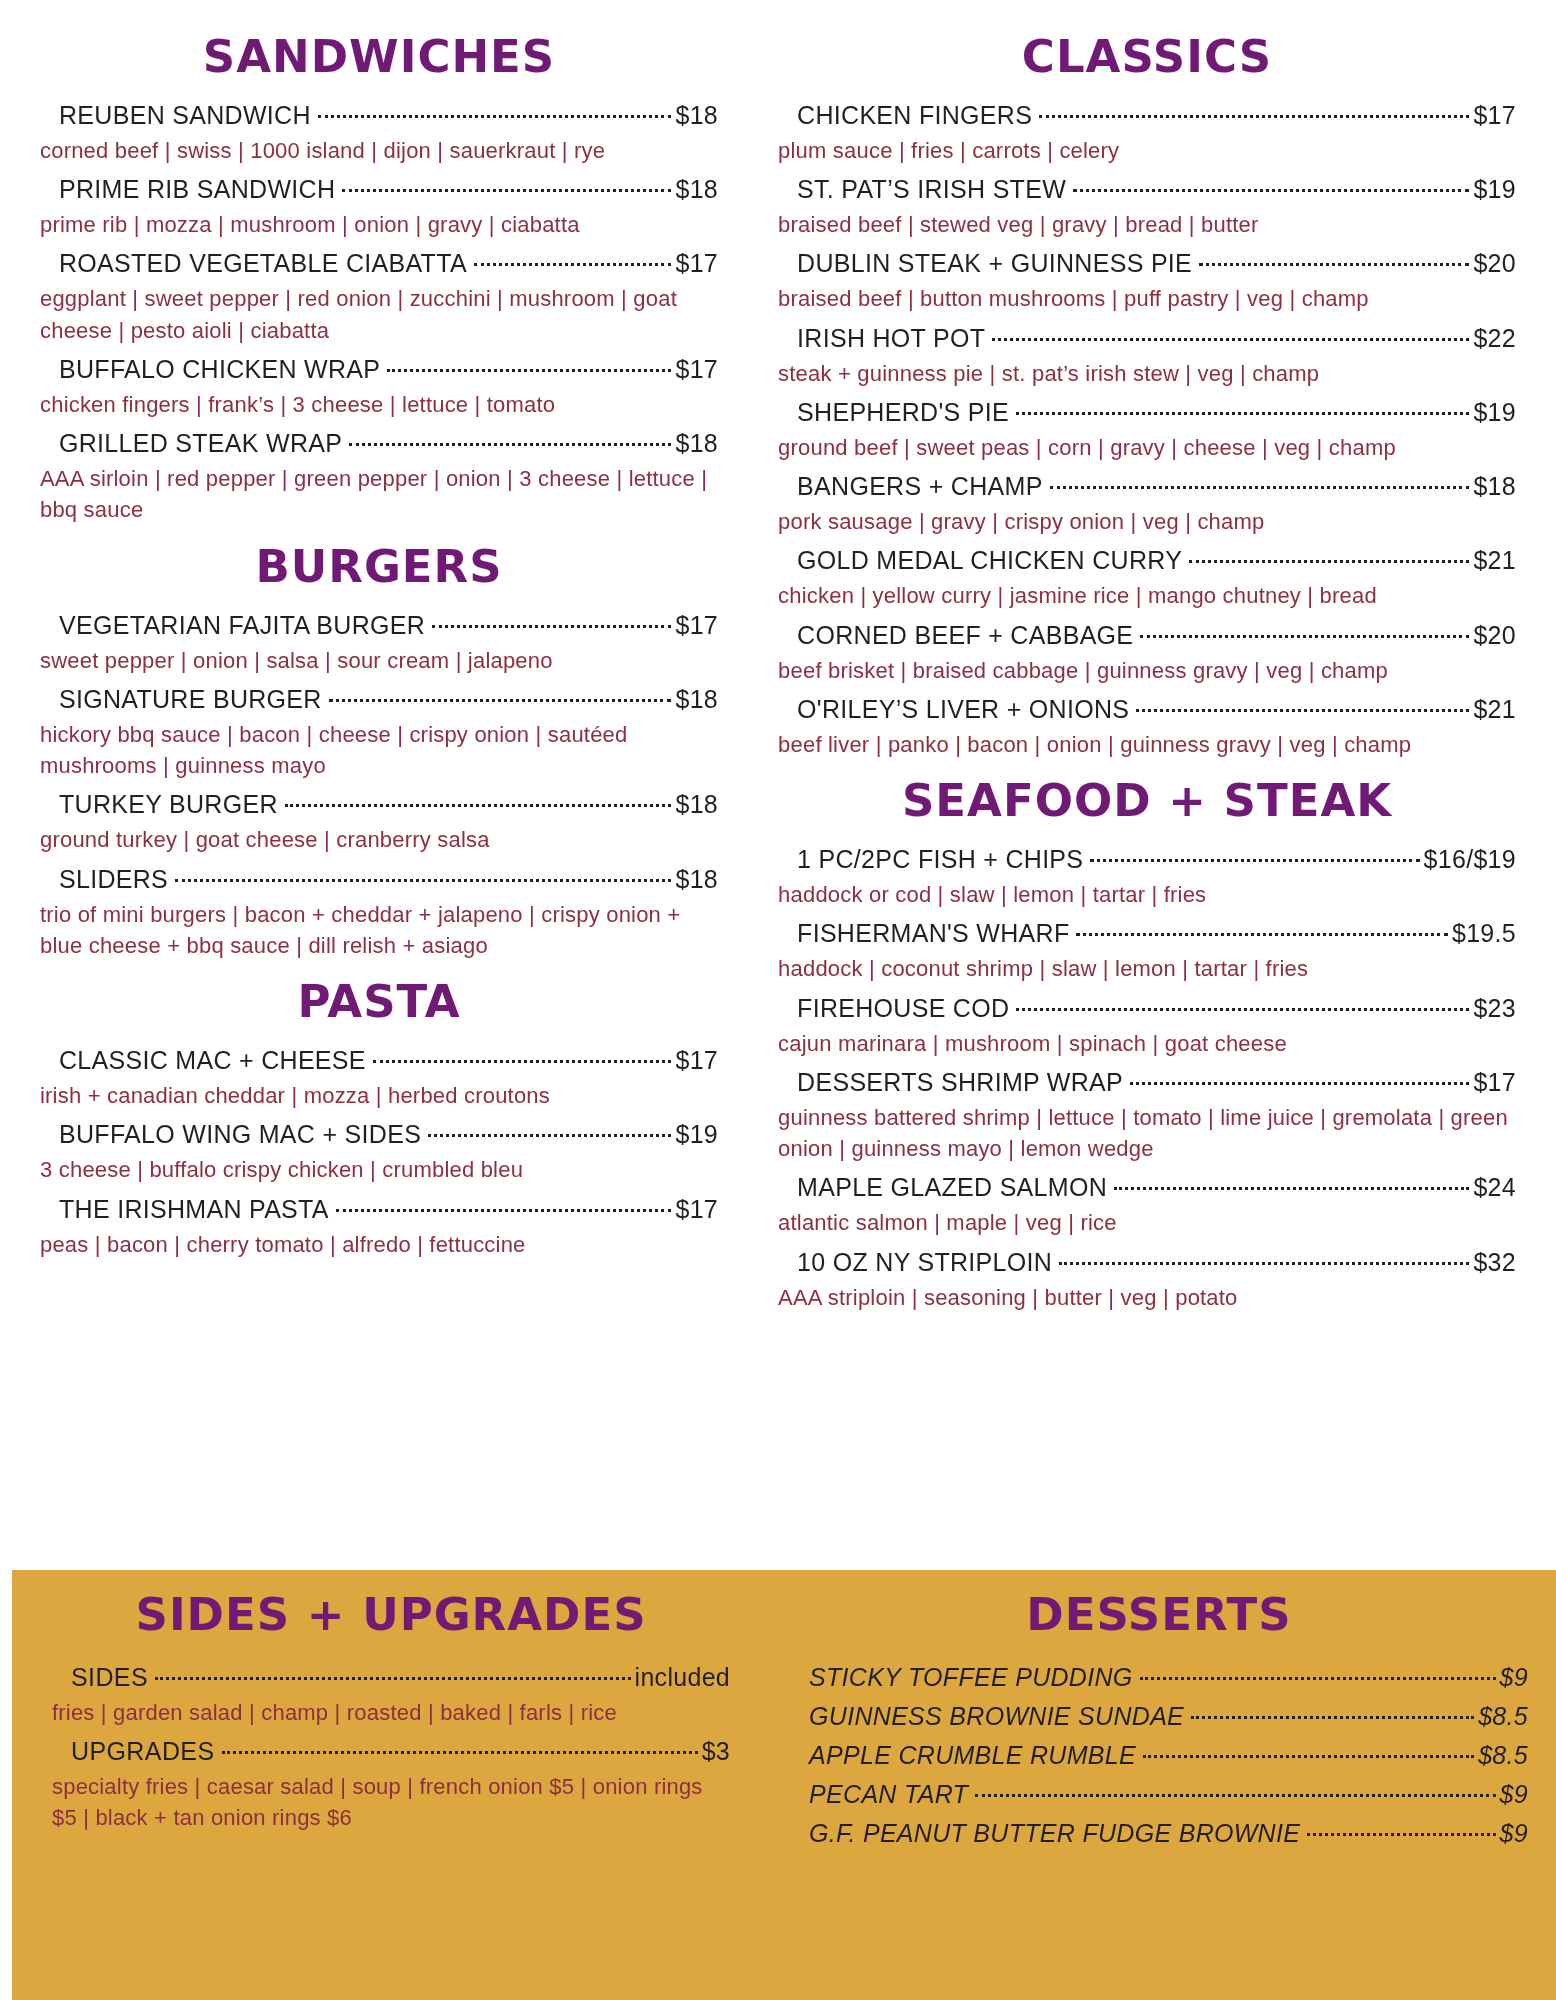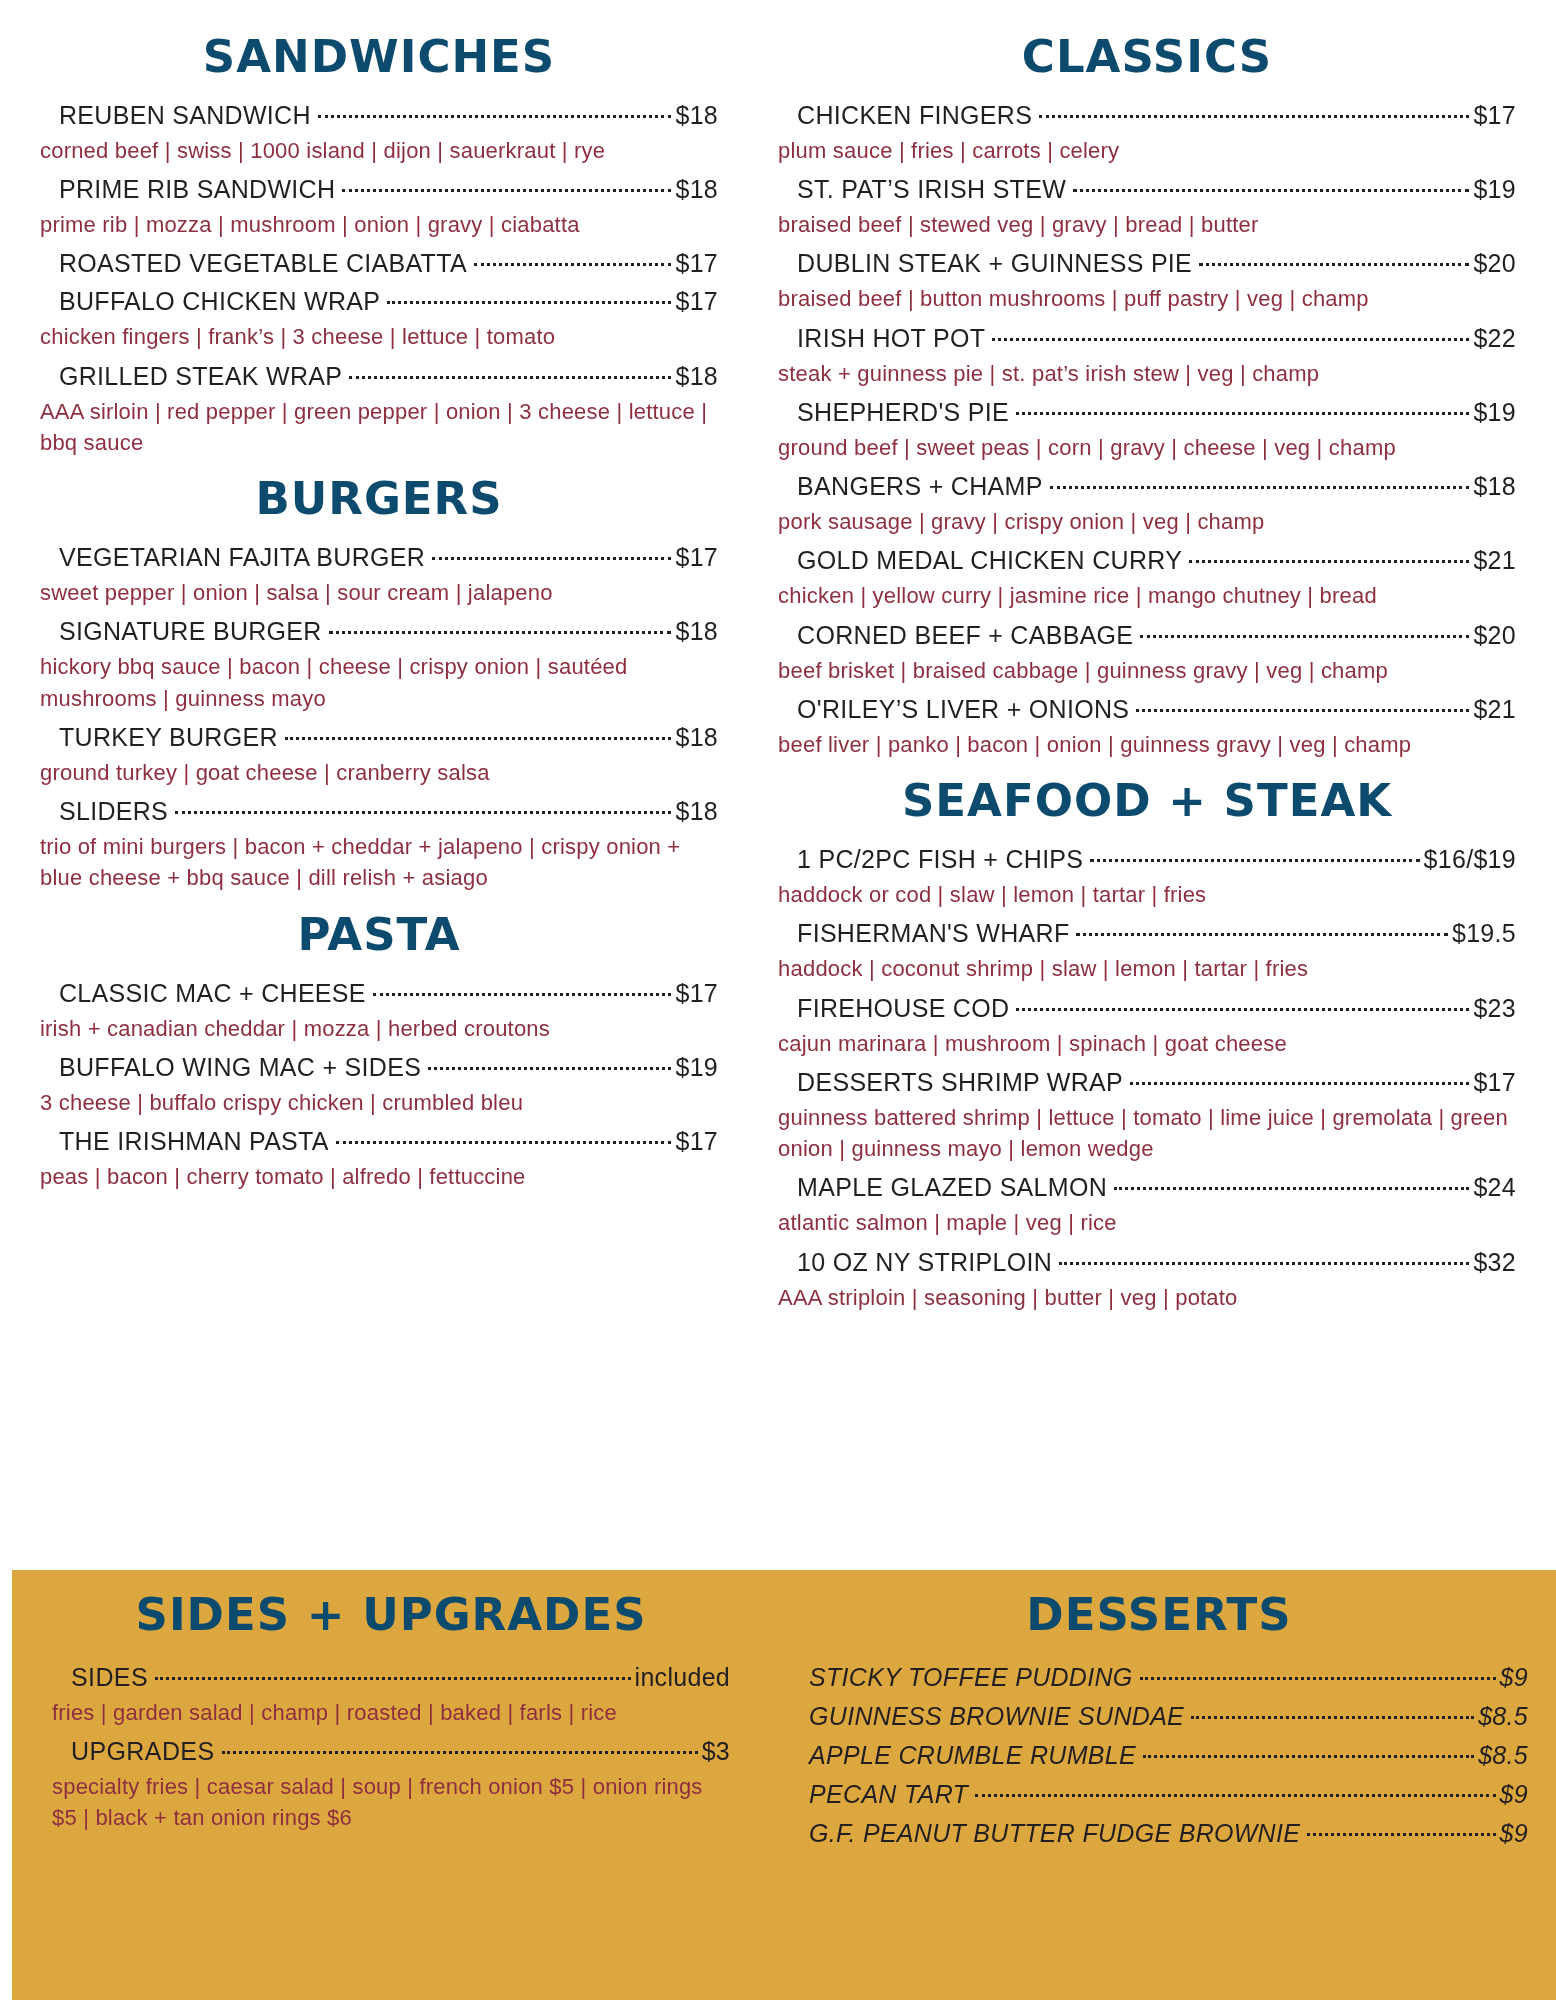--- a/index.html
+++ b/index.html
@@ -34,21 +34,21 @@
     width: 720px;
     padding-right: 40px;
   }
   .col-right {
     width: 760px;
     padding-left: 20px;
   }
   h2.section-title {
     font-family: "DejaVu Sans", sans-serif;
     font-weight: 900;
-    color: #0c4a6e;
+    color: #701a75;
     text-align: center;
     letter-spacing: 1px;
     margin: 0 0 22px 0;
     font-size: 45px;
     line-height: 1;
   }
   h2.section-title.tight {
     margin-top: 18px;
   }
   .item {
@@ -150,20 +150,21 @@
             <span class="price">$18</span>
           </div>
           <div class="desc">prime rib | mozza | mushroom | onion | gravy | ciabatta</div>
         </div>
         <div class="item">
           <div class="item-line">
             <span class="item-name">ROASTED VEGETABLE CIABATTA</span>
             <span class="dots"></span>
             <span class="price">$17</span>
           </div>
+          <div class="desc">eggplant | sweet pepper | red onion | zucchini | mushroom | goat cheese | pesto aioli | ciabatta</div>
         </div>
         <div class="item">
           <div class="item-line">
             <span class="item-name">BUFFALO CHICKEN WRAP</span>
             <span class="dots"></span>
             <span class="price">$17</span>
           </div>
           <div class="desc">chicken fingers | frank’s | 3 cheese | lettuce | tomato</div>
         </div>
         <div class="item">

